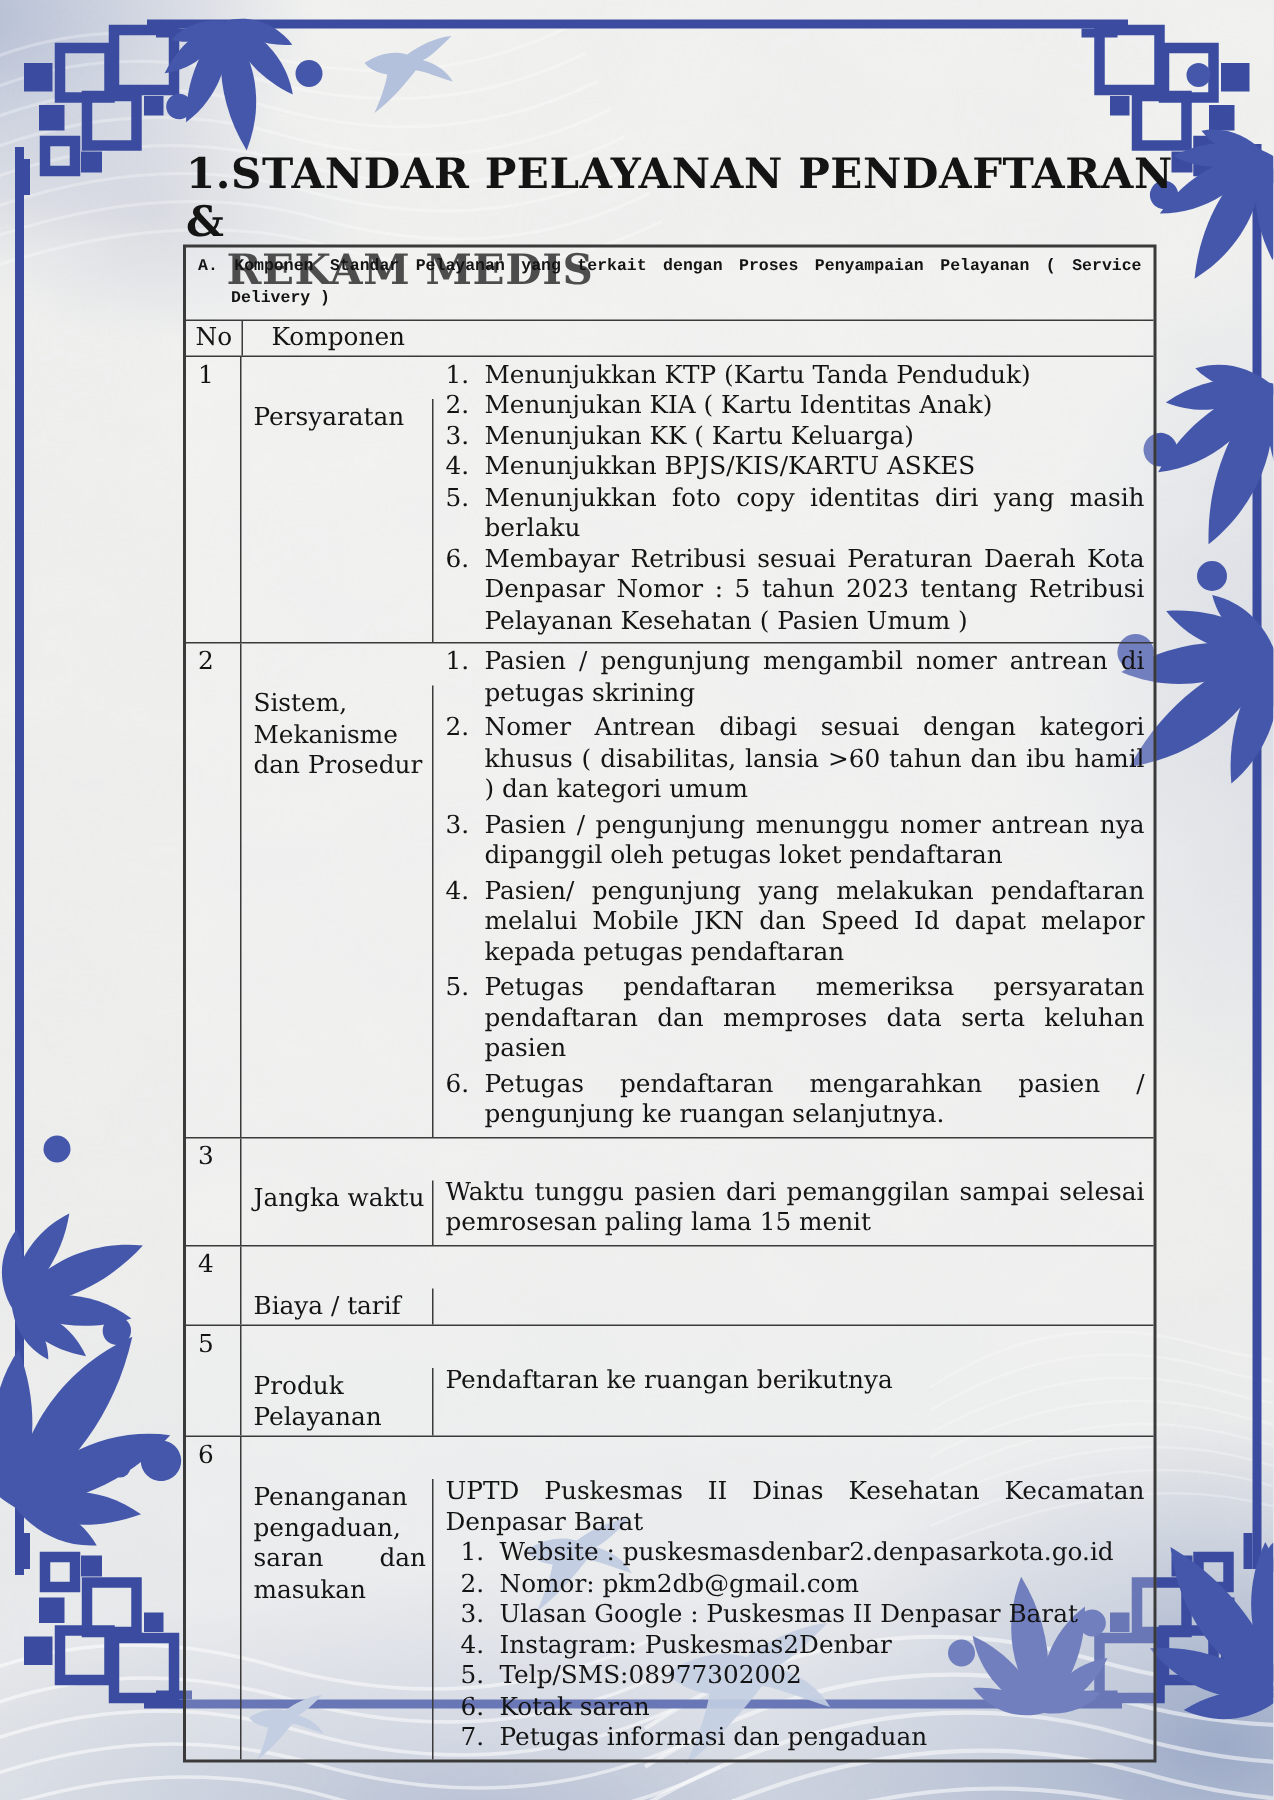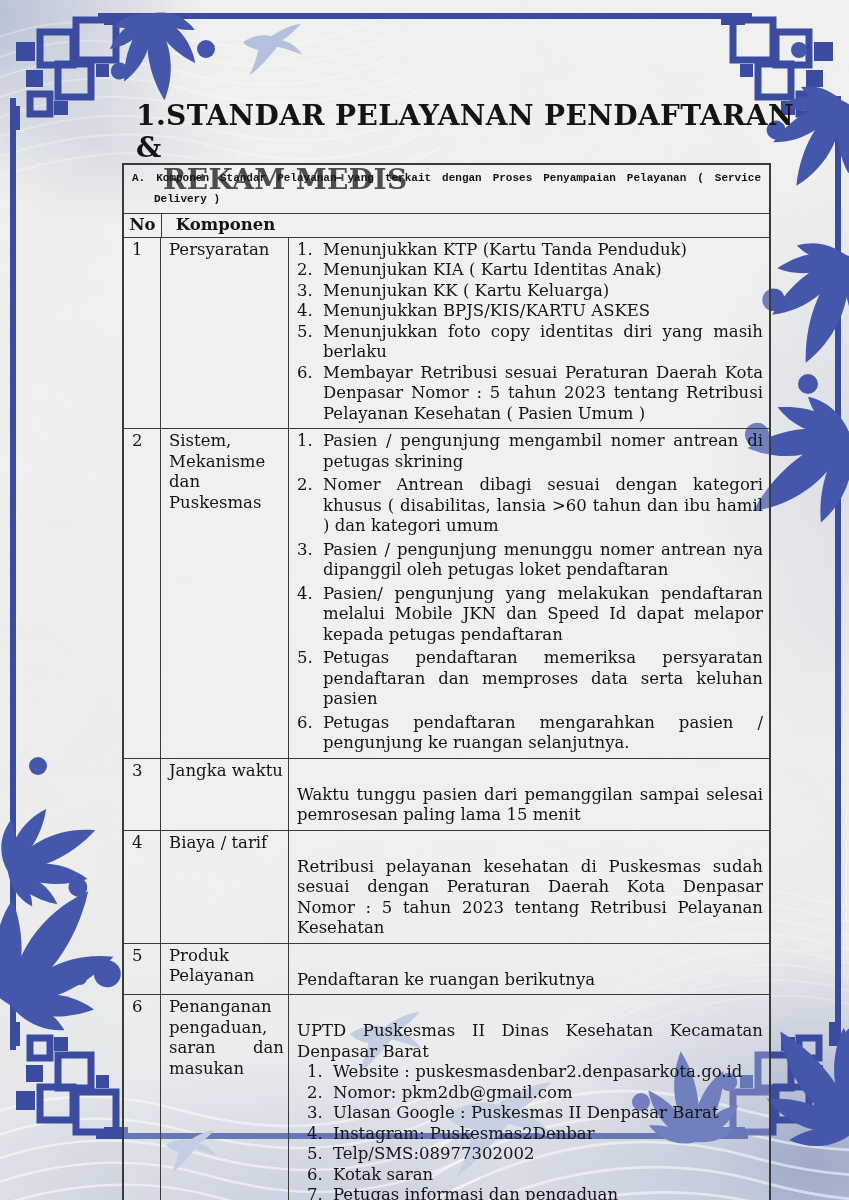--- a/index.html
+++ b/index.html
@@ -18,42 +18,42 @@
   }
   #decor{position:absolute;left:0;top:0;z-index:1;}
   .ink{fill:var(--ornament-blue);}
   .ink-s{stroke:var(--ornament-blue);fill:none;}
   .flor{fill:var(--flourish-blue);}
   .bird{fill:var(--bird-blue);}
   .wave{stroke:#ffffff;fill:none;stroke-width:2.4;opacity:.55;}
 
   
   #title{
-    position:absolute;left:136px;top:100px;width:660px;z-index:2;
+    position:absolute;left:124px;top:100px;width:660px;z-index:2;
     font-weight:bold;font-size:28px;line-height:32px;letter-spacing:.4px;
   }
   #title .l2{padding-left:27px;}
 
   
   #tbl{
     position:absolute;left:122px;top:163px;width:645px;z-index:2;
     border:2px solid var(--table-line);
     font-size:16.5px;line-height:20.5px;
     background:rgba(248,248,246,.25);
   }
   .sechead{
     font-weight:bold;font-size:11px;line-height:21px;
     padding:3px 8px 3px 30px;text-indent:-22px;text-align:justify;font-family:Liberation Mono, monospace;
   }
   .colrow{display:grid;grid-template-columns:37px 128px 1fr;border-top:1px solid var(--table-line);}
-  .colrow .hc{font-weight:bold;text-align:center;padding:1px 2px;border-left:1px solid var(--table-line);}
+  .colrow .hc{font-weight:normal;text-align:center;padding:1px 2px;border-left:1px solid var(--table-line);}
   .colrow .hc:first-child{border-left:none;}
   .trow{display:grid;grid-template-columns:37px 128px 1fr;border-top:1px solid var(--table-line);}
   .cno{padding:2px 0 2px 8px;border-right:1px solid var(--table-line);}
-  .ckom{padding:2px 4px 2px 8px;border-right:1px solid var(--table-line);text-align:justify;}
+  .ckom{padding:2px 4px 2px 8px;border-right:1px solid var(--table-line);text-align:justify;margin-top:28px;}
   .cura{padding:2px 6px 4px 8px;}
   .par{text-align:justify;margin-top:24px;}
   .item{display:flex;text-align:justify;}
   .item .num{flex:0 0 26px;}
   .item .txt{flex:1;}
   .gap .item{margin-bottom:3px;}
   .gap .item:last-child{margin-bottom:0;}
   .ind{margin-left:10px;}
 </style>
 </head>
@@ -200,21 +200,21 @@
               </div>
               <div class="item">
                 <span class="num">6.</span>
                 <span class="txt">Membayar Retribusi sesuai Peraturan Daerah Kota Denpasar Nomor : 5 tahun 2023 tentang Retribusi Pelayanan Kesehatan ( Pasien Umum )</span>
               </div>
             </div>
           </div>
         </div>
         <div class="trow">
           <div class="cno">2</div>
-          <div class="ckom">Sistem, Mekanisme dan Puskesmas</div>
+          <div class="ckom">Sistem, Mekanisme dan Prosedur</div>
           <div class="cura">
             <div class="gap">
               <div class="item">
                 <span class="num">1.</span>
                 <span class="txt">Pasien / pengunjung mengambil nomer antrean di petugas skrining</span>
               </div>
               <div class="item">
                 <span class="num">2.</span>
                 <span class="txt">Nomer Antrean dibagi sesuai dengan kategori khusus ( disabilitas, lansia &gt;60 tahun dan ibu hamil ) dan kategori umum</span>
               </div>
@@ -240,23 +240,20 @@
         <div class="trow">
           <div class="cno">3</div>
           <div class="ckom">Jangka waktu</div>
           <div class="cura">
             <div class="par">Waktu tunggu pasien dari pemanggilan sampai selesai pemrosesan paling lama 15 menit</div>
           </div>
         </div>
         <div class="trow">
           <div class="cno">4</div>
           <div class="ckom">Biaya / tarif</div>
-          <div class="cura">
-            <div class="par">Retribusi pelayanan kesehatan di Puskesmas sudah sesuai dengan Peraturan Daerah Kota Denpasar Nomor : 5 tahun 2023  tentang Retribusi Pelayanan Kesehatan</div>
-          </div>
         </div>
         <div class="trow">
           <div class="cno">5</div>
           <div class="ckom">Produk Pelayanan</div>
           <div class="cura">
             <div class="par">Pendaftaran ke ruangan berikutnya</div>
           </div>
         </div>
         <div class="trow">
           <div class="cno">6</div>

